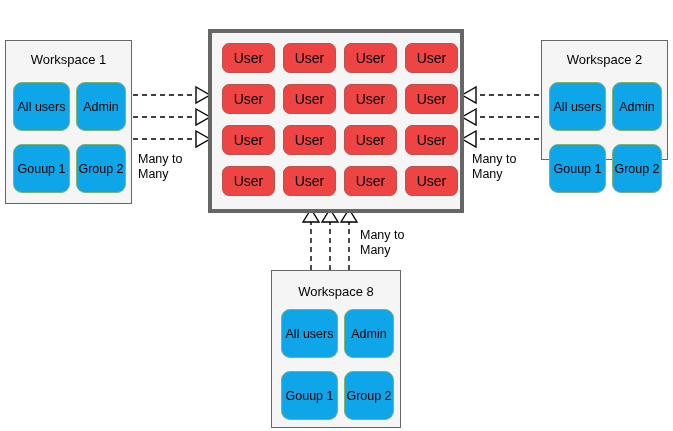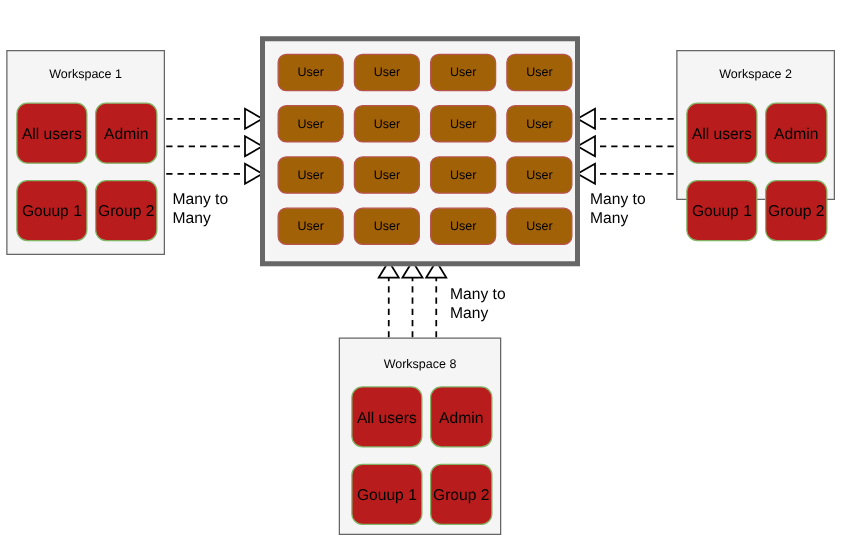--- a/index.html
+++ b/index.html
@@ -24,30 +24,30 @@
     position: absolute;
     background: #f5f5f5;
     border: 1px solid #666666;
     box-sizing: border-box;
   }
   .workspace-title {
     position: absolute;
     left: 0;
     right: 0;
     text-align: center;
-    font-size: 10px;
+    font-size: 13px;
     line-height: 15px;
     color: #000000;
     white-space: nowrap;
   }
 
   
   .group-chip {
     position: absolute;
-    background: #b91c1c;
+    background: #0ea5e9;
     border: 1px solid #82b366;
     border-radius: 9px;
     box-sizing: border-box;
     display: flex;
     align-items: center;
     justify-content: center;
     font-size: 12.5px;
     color: #000000;
     white-space: nowrap;
   }
@@ -68,28 +68,28 @@
     left: 208px;
     top: 6px;
     width: 256px;
     text-align: center;
     font-size: 12.5px;
     font-weight: bold;
     color: #000000;
   }
   .user-chip {
     position: absolute;
-    background: #a16207;
+    background: #ef4444;
     border: 1px solid #b85450;
     border-radius: 7px;
     box-sizing: border-box;
     display: flex;
     align-items: center;
     justify-content: center;
-    font-size: 10px;
+    font-size: 14px;
     color: #000000;
     white-space: nowrap;
   }
 
   
   .conn-label {
     position: absolute;
     font-size: 12.5px;
     line-height: 15px;
     color: #000000;

